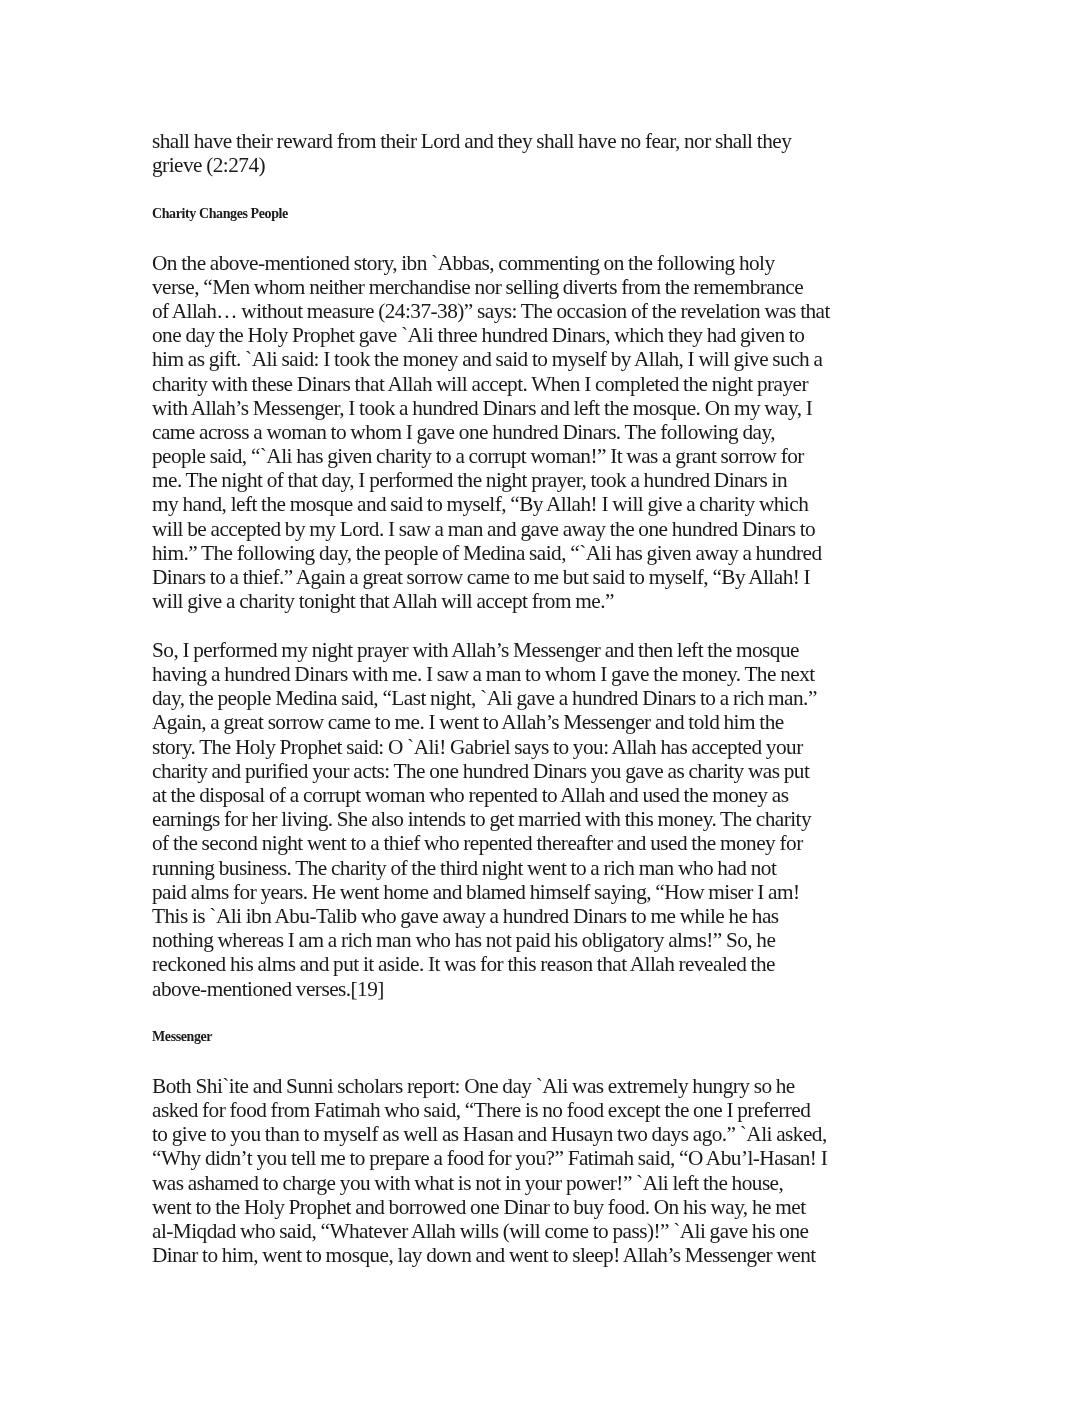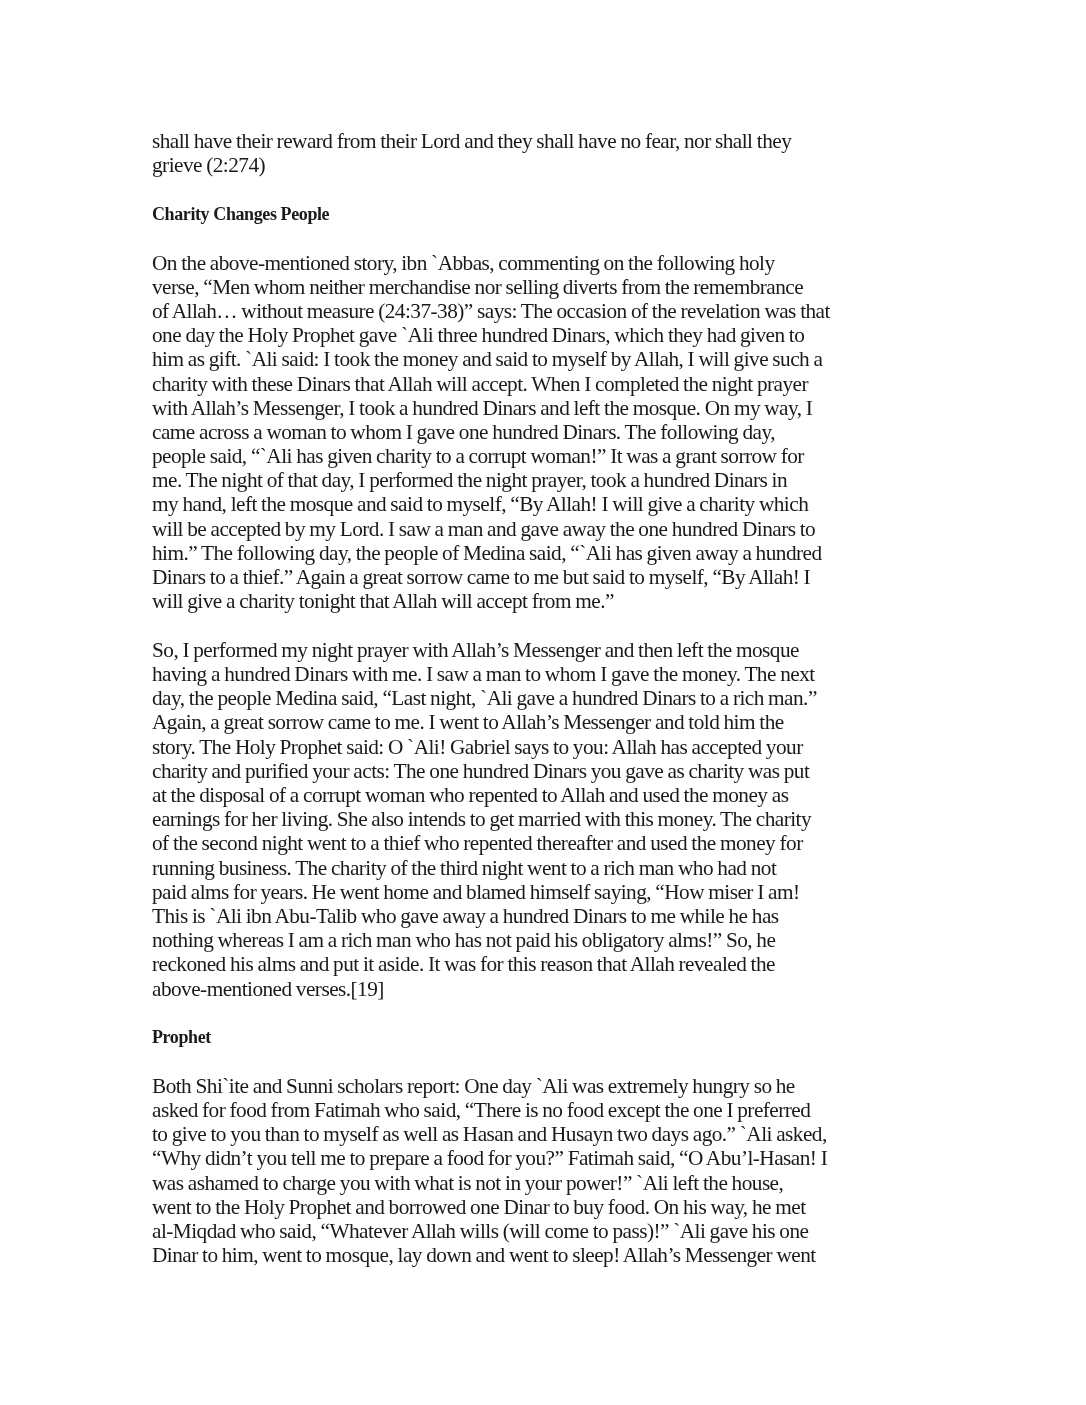--- a/index.html
+++ b/index.html
@@ -35,21 +35,21 @@
     }
     .para {
       margin: 0;
     }
     .gap {
       height: 24.5px;
     }
     .heading {
       font-family: "Liberation Serif", "DejaVu Serif", serif;
       font-weight: bold;
-      font-size: 18px;
+      font-size: 14px;
       line-height: 24.2px;
       height: 24.2px;
       letter-spacing: -0.4px;
       margin: 0;
     }
   </style>
 </head>
 <body>
 
 <div class="page">
@@ -98,21 +98,21 @@
     <span class="line" style="transform: scaleX(0.99);">running business. The charity of the third night went to a rich man who had not</span>
     <span class="line" style="transform: scaleX(0.99);">paid alms for years. He went home and blamed himself saying, “How miser I am!</span>
     <span class="line" style="transform: scaleX(0.99);">This is `Ali ibn Abu-Talib who gave away a hundred Dinars to me while he has</span>
     <span class="line" style="transform: scaleX(0.99);">nothing whereas I am a rich man who has not paid his obligatory alms!” So, he</span>
     <span class="line" style="transform: scaleX(0.99);">reckoned his alms and put it aside. It was for this reason that Allah revealed the</span>
     <span class="line" style="transform: scaleX(0.99);">above-mentioned verses.[19]</span>
   </div>
 
   <div class="gap"></div>
 
-  <div class="heading">Prophet</div>
+  <div class="heading">Messenger</div>
 
   <div class="gap"></div>
 
   <div class="para">
     <span class="line" style="transform: scaleX(0.99);">Both Shi`ite and Sunni scholars report: One day `Ali was extremely hungry so he</span>
     <span class="line" style="transform: scaleX(0.99);">asked for food from Fatimah who said, “There is no food except the one I preferred</span>
     <span class="line" style="transform: scaleX(0.99);">to give to you than to myself as well as Hasan and Husayn two days ago.” `Ali asked,</span>
     <span class="line" style="transform: scaleX(0.99);">“Why didn’t you tell me to prepare a food for you?” Fatimah said, “O Abu’l-Hasan! I</span>
     <span class="line" style="transform: scaleX(0.99);">was ashamed to charge you with what is not in your power!” `Ali left the house,</span>
     <span class="line" style="transform: scaleX(0.99);">went to the Holy Prophet and borrowed one Dinar to buy food. On his way, he met</span>

